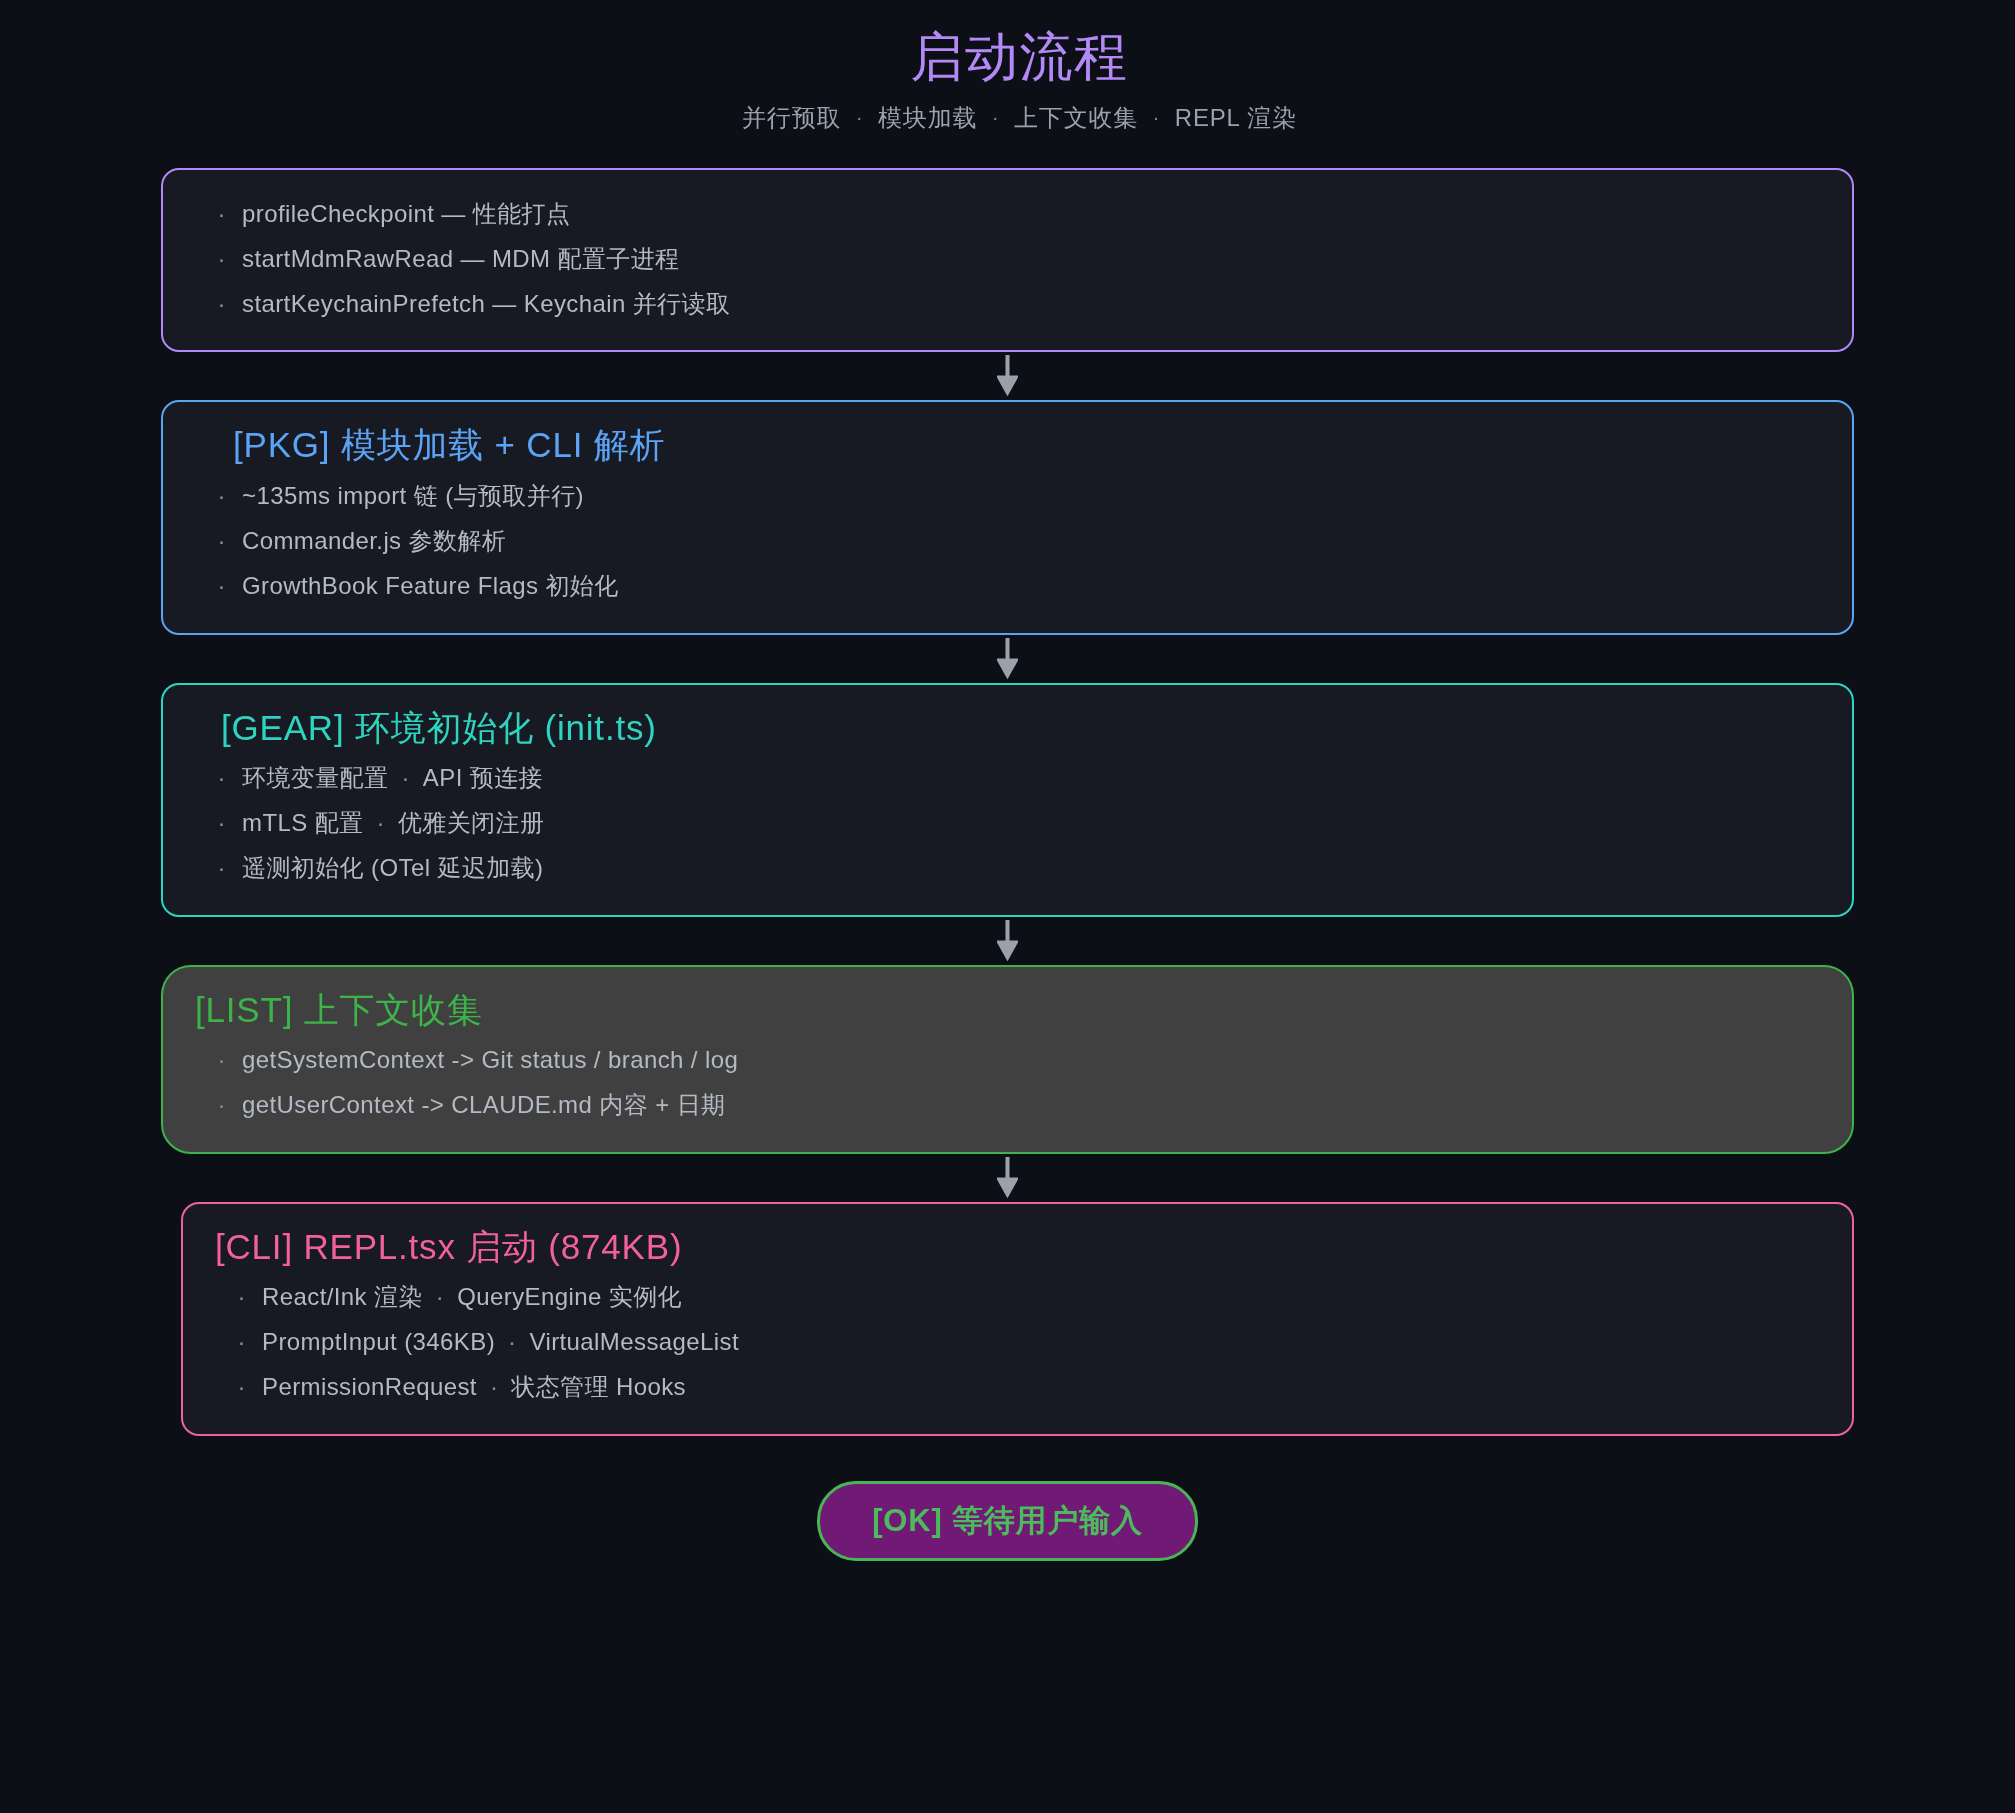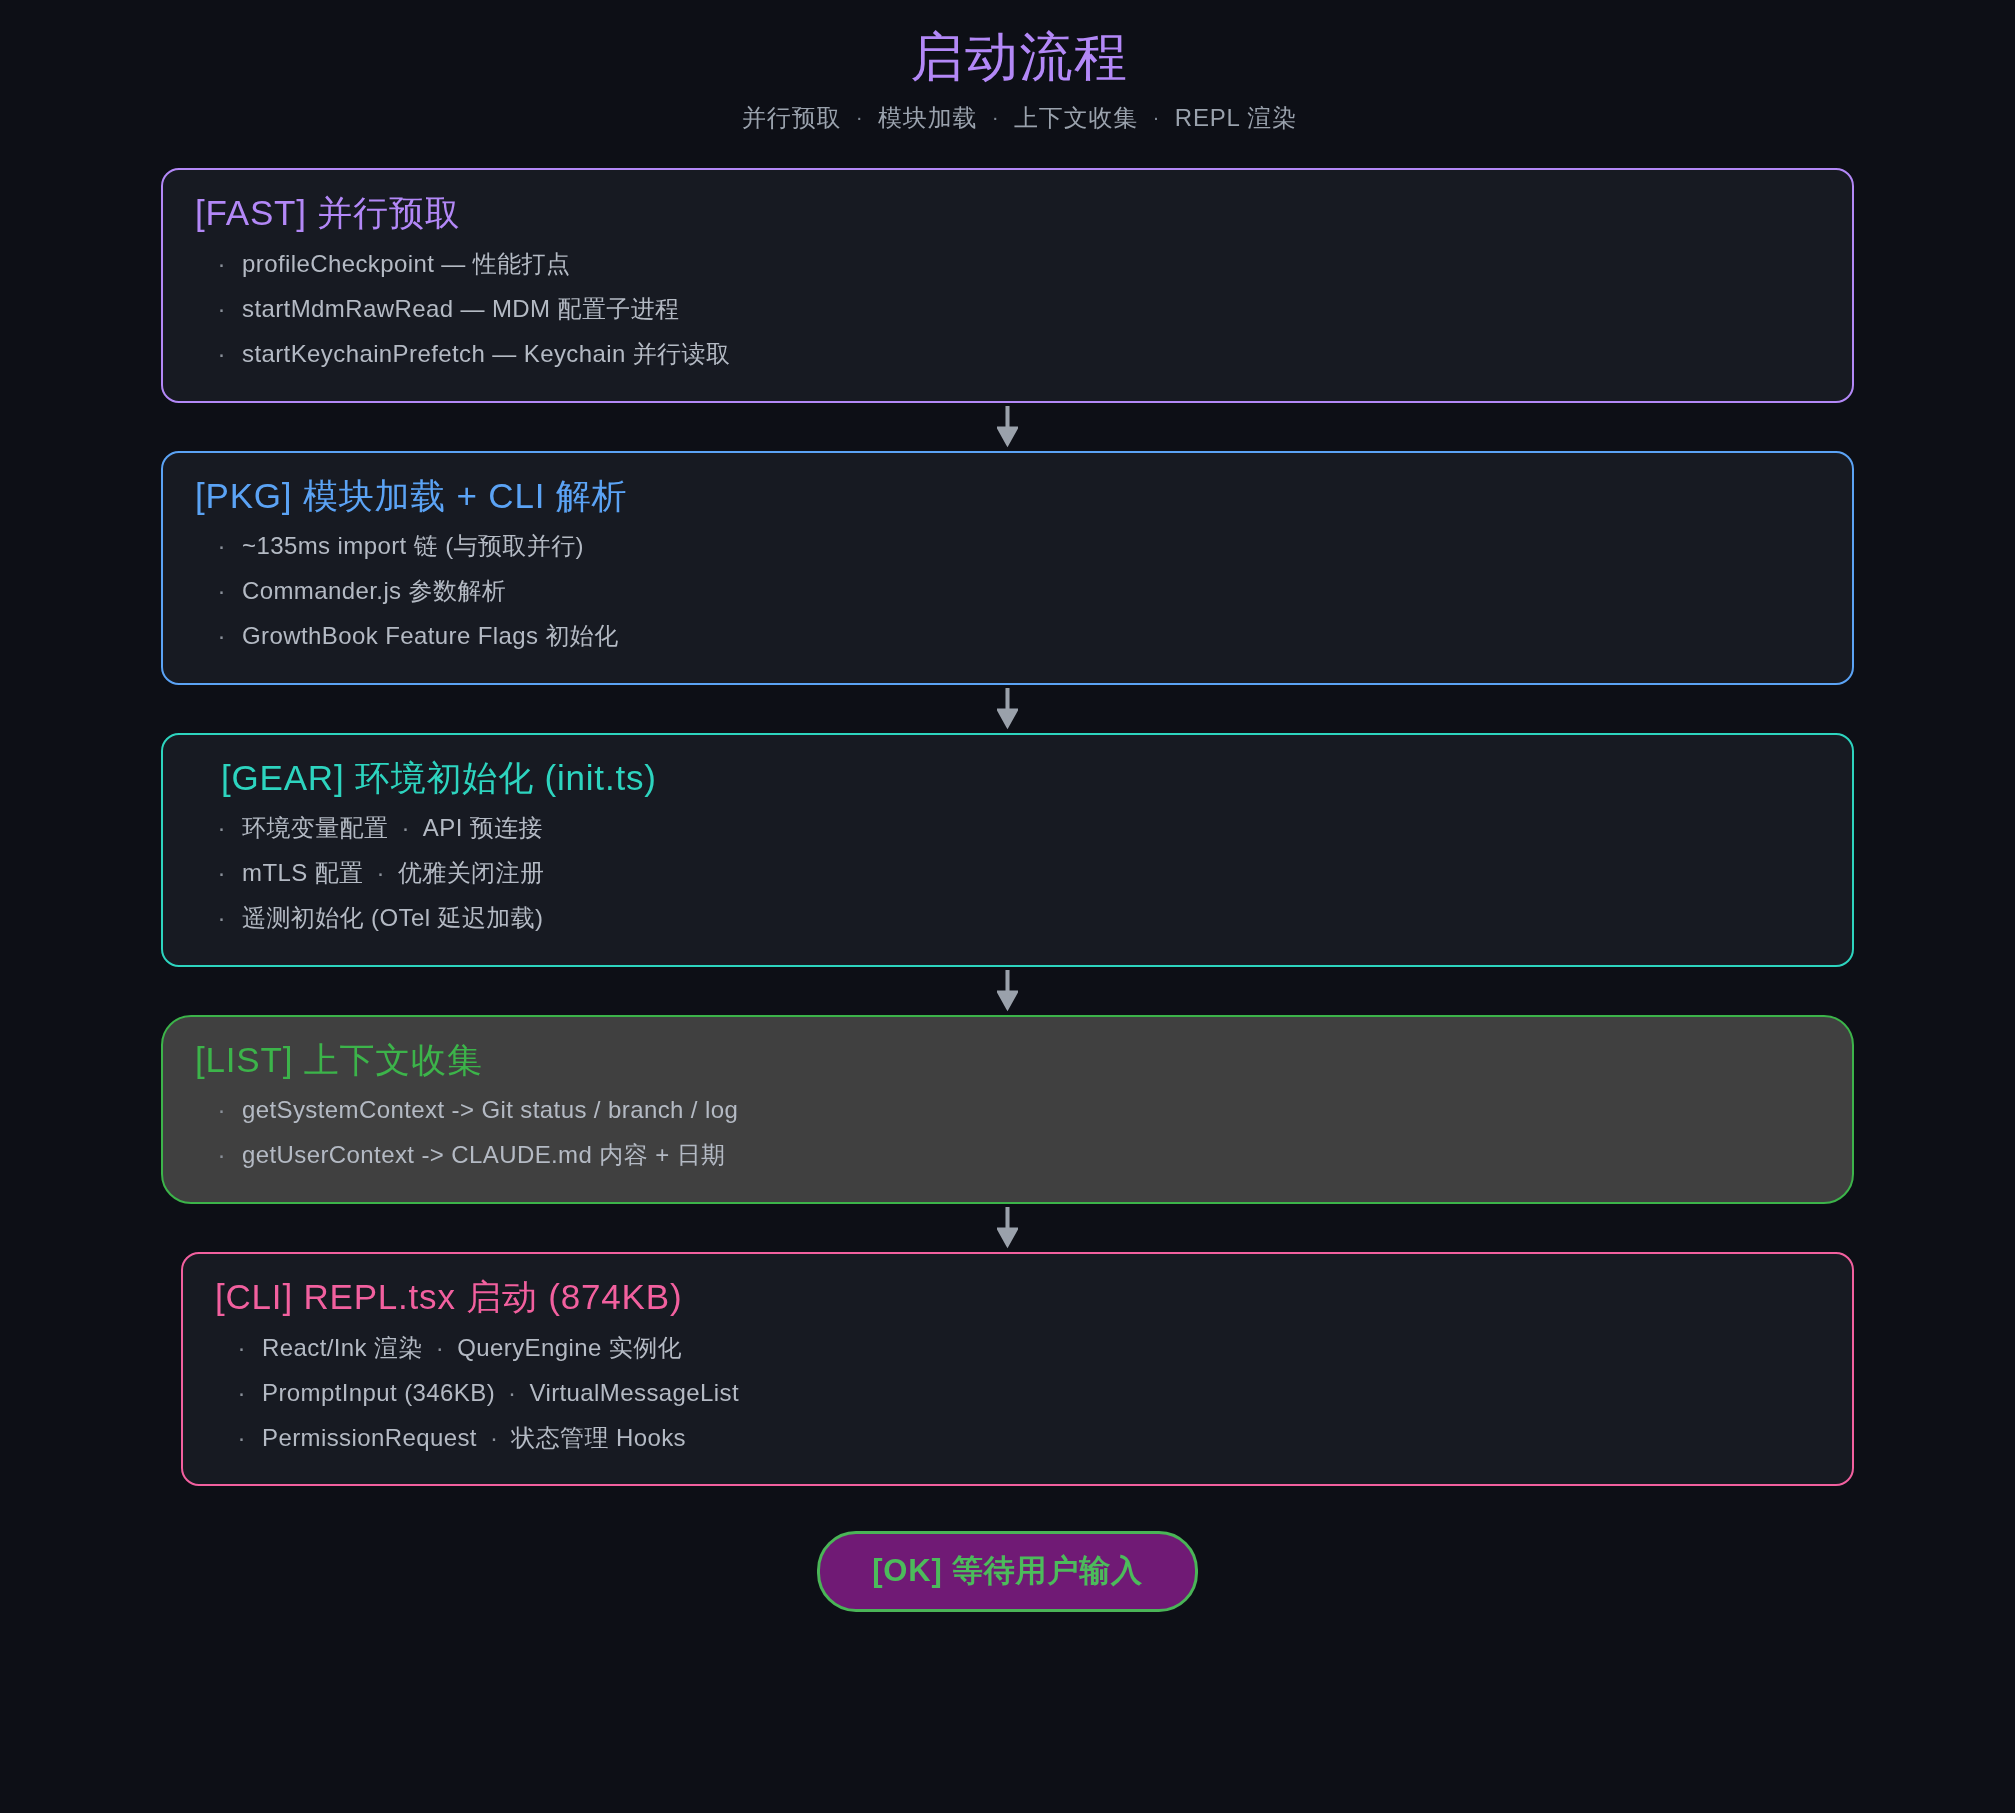--- a/index.html
+++ b/index.html
@@ -130,34 +130,33 @@
 
 <div class="page">
 
   <div class="header">
     <h1 class="page-title" style="color: rgb(179, 136, 247);">启动流程</h1>
     <div class="subtitle" id="subtitle"><span class="seg">并行预取</span><span class="sep">·</span><span class="seg">模块加载</span><span class="sep">·</span><span class="seg">上下文收集</span><span class="sep">·</span><span class="seg">REPL 渲染</span></div>
   </div>
 
   <div class="flow" id="flow">
       <div class="card" style="border-color: rgb(179, 136, 247); background: rgb(23, 26, 34);">
-        <div class="card-title" style="color: rgb(179, 136, 247);">[FAST] 并行预取</div>
         <ul class="card-items">
           <li><span class="bullet">·</span><span>profileCheckpoint — 性能打点</span></li>
           <li><span class="bullet">·</span><span>startMdmRawRead — MDM 配置子进程</span></li>
           <li><span class="bullet">·</span><span>startKeychainPrefetch — Keychain 并行读取</span></li>
         </ul>
       </div>
       <div class="connector">
         <svg class="arrow-svg" width="21" height="42" viewBox="0 0 26 52">
           <path d="M13 0 L13 32 M13 46 L3 28 L23 28 Z" fill="#9aa1ab" stroke="#9aa1ab" stroke-width="5"></path>
         </svg>
       </div>
       <div class="card" style="border-color: rgb(91, 163, 245); background: rgb(23, 26, 34);">
-        <div class="card-title" style="color: rgb(91, 163, 245);">[PKG] 模块加载 + CLI 解析</div>
+        <div class="card-title" style="color: rgb(91, 163, 245); margin-left: 38px;">[PKG] 模块加载 + CLI 解析</div>
         <ul class="card-items">
           <li><span class="bullet">·</span><span>~135ms import 链 (与预取并行)</span></li>
           <li><span class="bullet">·</span><span>Commander.js 参数解析</span></li>
           <li><span class="bullet">·</span><span>GrowthBook Feature Flags 初始化</span></li>
         </ul>
       </div>
       <div class="connector">
         <svg class="arrow-svg" width="21" height="42" viewBox="0 0 26 52">
           <path d="M13 0 L13 32 M13 46 L3 28 L23 28 Z" fill="#9aa1ab" stroke="#9aa1ab" stroke-width="5"></path>
         </svg>

